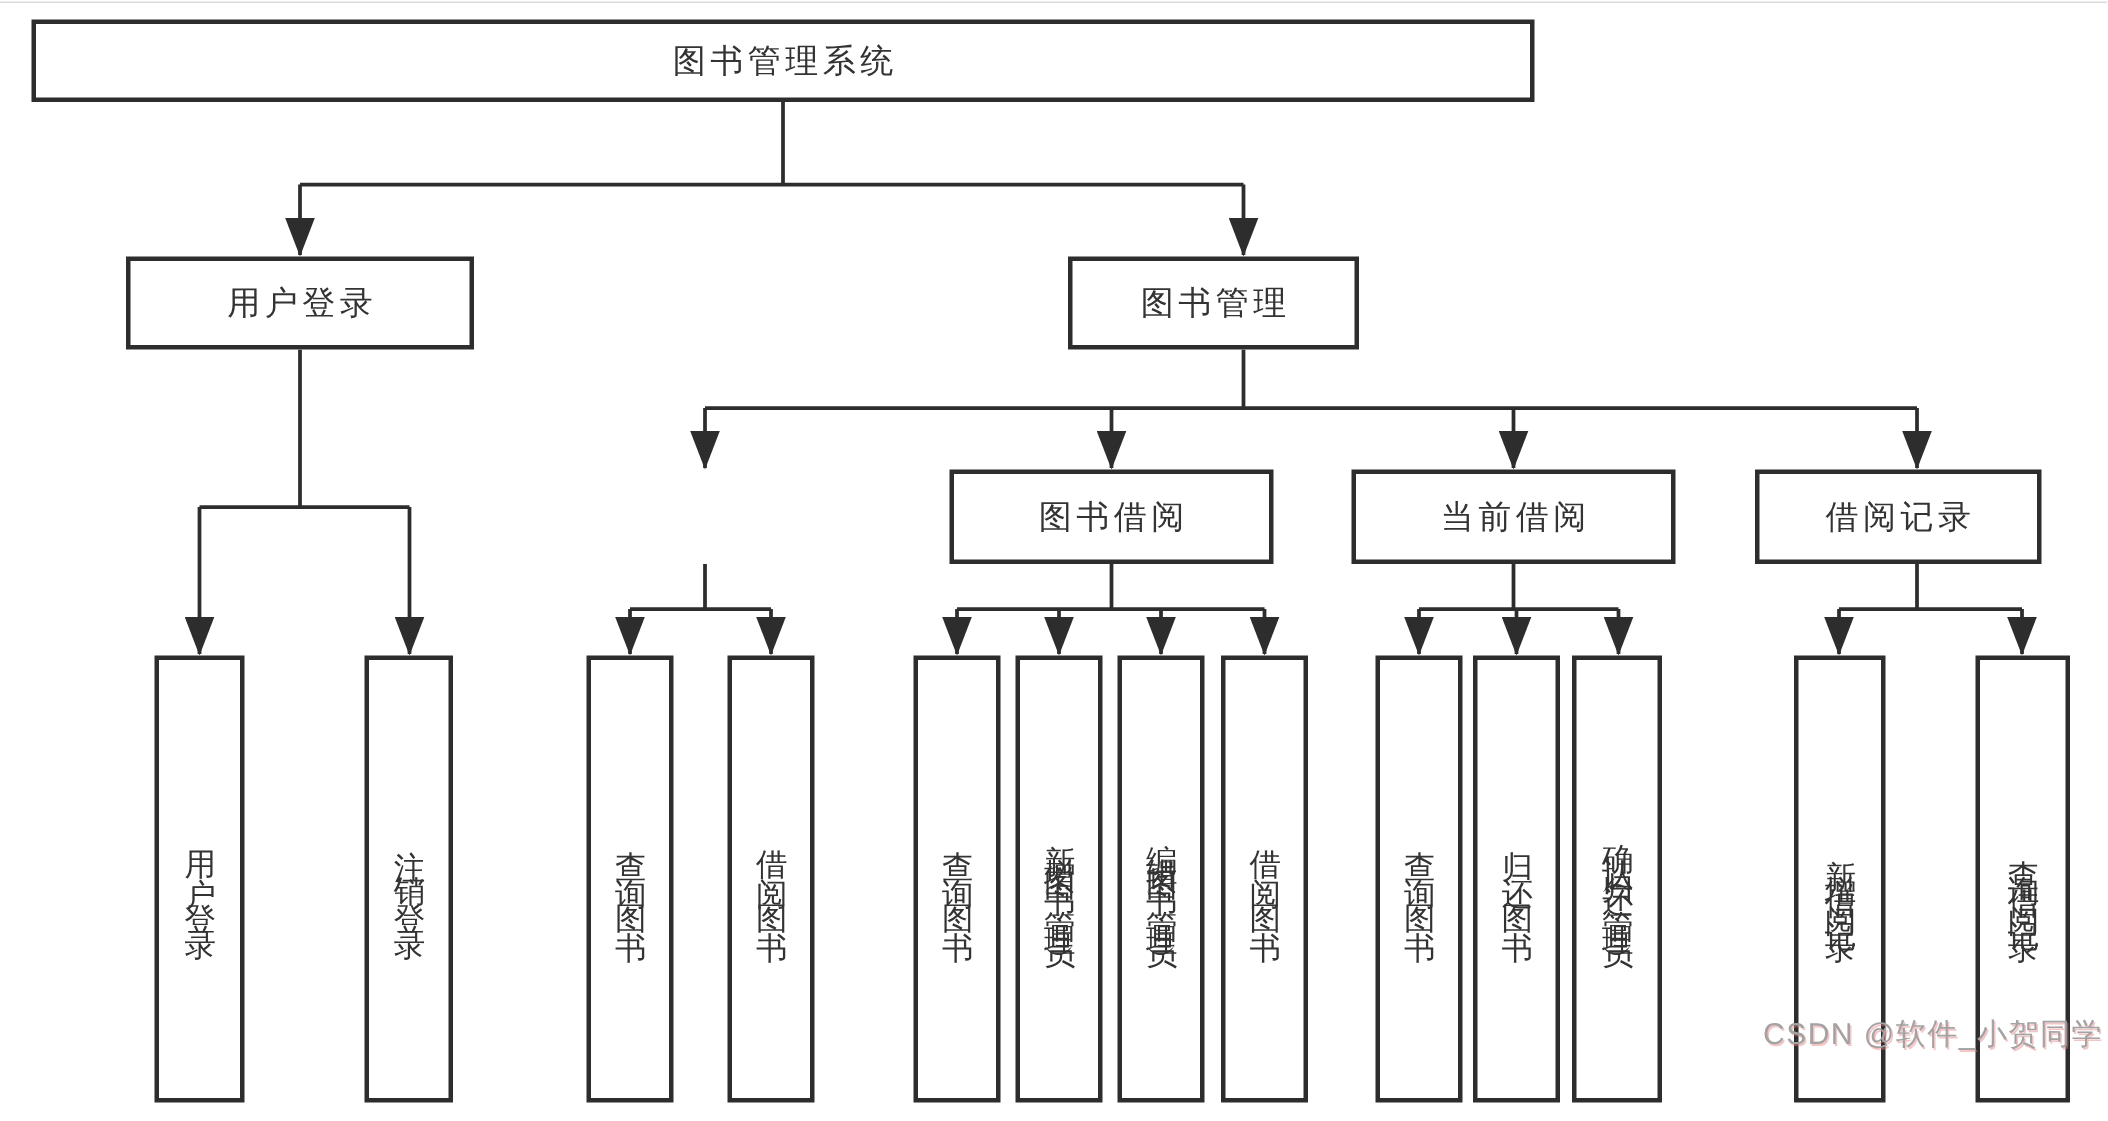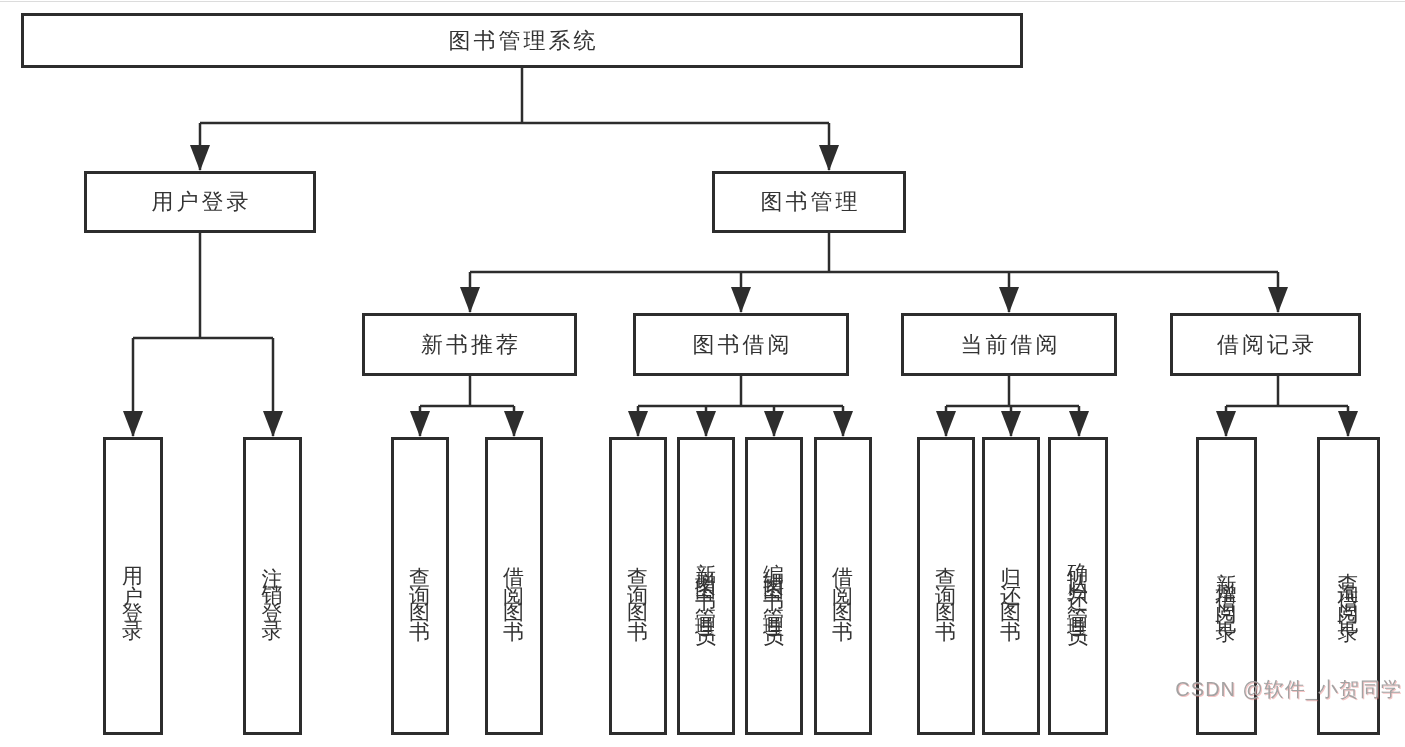--- a/index.html
+++ b/index.html
@@ -107,21 +107,20 @@
     <path d="M1226 406 H1348"></path>
     <path d="M1226 406 V436" marker-end="url(#arw)"></path>
     <path d="M1348 406 V436" marker-end="url(#arw)"></path>
   </svg>
 
   <div class="box h-box" style="left:21px;top:13px;width:1002px;height:55px;">图书管理系统</div>
 
   <div class="box h-box" style="left:84px;top:171px;width:232px;height:62px;">用户登录</div>
   <div class="box h-box" style="left:712px;top:171px;width:194px;height:62px;">图书管理</div>
 
-  <div class="box h-box" style="left:362px;top:313px;width:215px;height:63px;">新书推荐</div>
   <div class="box h-box" style="left:633px;top:313px;width:216px;height:63px;">图书借阅</div>
   <div class="box h-box" style="left:901px;top:313px;width:216px;height:63px;">当前借阅</div>
   <div class="box h-box" style="left:1170px;top:313px;width:191px;height:63px;">借阅记录</div>
 
   <div class="box v-box ls4" style="left:103px;width:60px;">用户登录</div>
   <div class="box v-box ls4" style="left:243px;width:59px;">注销登录</div>
 
   <div class="box v-box ls4" style="left:391px;width:58px;">查询图书</div>
   <div class="box v-box ls4" style="left:485px;width:58px;">借阅图书</div>
 

